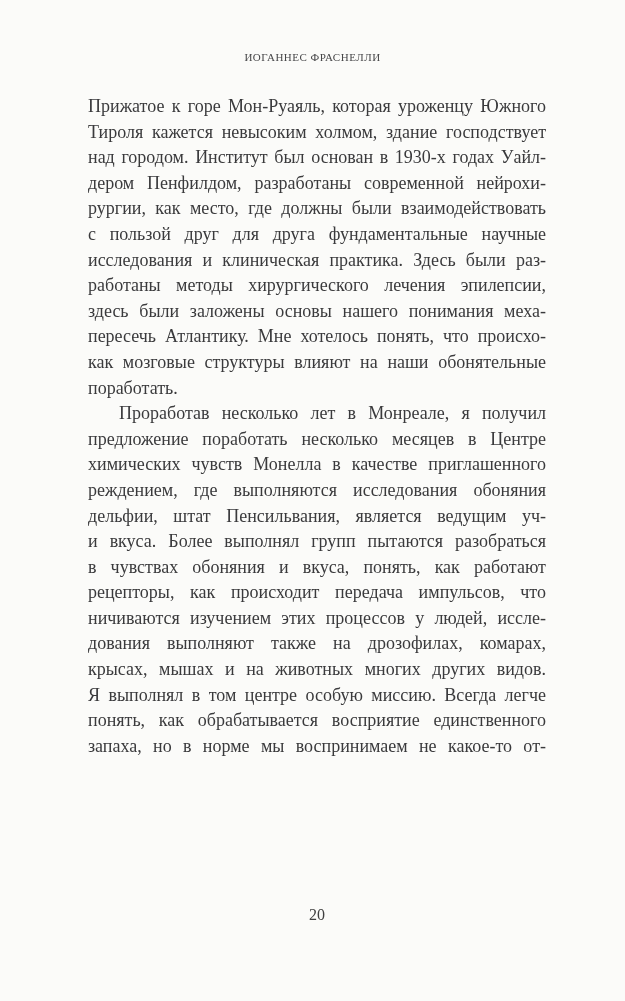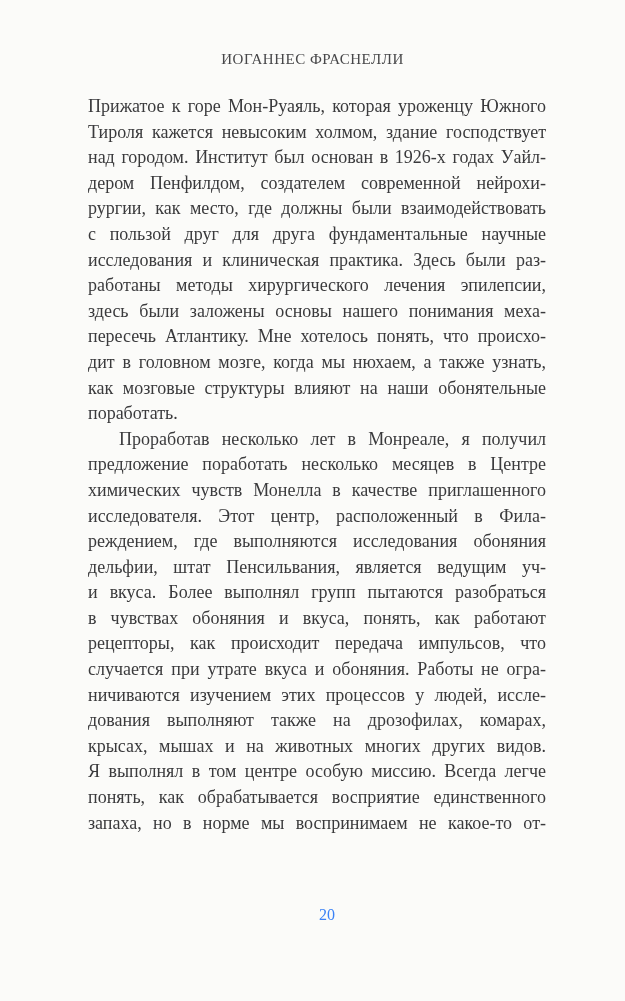--- a/index.html
+++ b/index.html
@@ -15,21 +15,21 @@
     font-family: "Liberation Serif", "DejaVu Serif", serif;
     color: #3a3a3c;
     overflow: hidden;
   }
   .running-header {
     position: absolute;
     top: 51px;
     left: 0;
     width: 625px;
     text-align: center;
-    font-size: 15px;
+    font-size: 11px;
     letter-spacing: 0.5px;
     color: #474749;
   }
   .text-block {
     position: absolute;
     top: 94px;
     left: 88px;
     width: 458px;
     font-size: 18px;
     line-height: 25.6px;
@@ -39,60 +39,57 @@
     text-align: justify;
     text-align-last: justify;
     white-space: normal;
     overflow: hidden;
   }
   .line.flush { text-align-last: left; }
   .line.indent { text-indent: 31px; }
   .page-number {
     position: absolute;
     top: 906px;
-    left: 98px;
+    left: 88px;
     width: 458px;
     text-align: center;
     font-size: 16px;
-    color: #3b82f6;
+    color: #404040;
   }
 </style>
 </head>
 <body>
 
 <div class="page">
   <div class="running-header">ИОГАННЕС ФРАСНЕЛЛИ</div>
 
   <div class="text-block">
       <div class="para">
         <div class="line">Прижатое к горе Мон-Руаяль, которая уроженцу Южного</div>
         <div class="line">Тироля кажется невысоким холмом, здание господствует</div>
-        <div class="line">над городом. Институт был основан в 1926-х годах Уайл-</div>
-        <div class="line">дером Пенфилдом, создателем современной нейрохи-</div>
+        <div class="line">над городом. Институт был основан в 1930-х годах Уайл-</div>
+        <div class="line">дером Пенфилдом, разработаны современной нейрохи-</div>
         <div class="line">рургии, как место, где должны были взаимодействовать</div>
         <div class="line">с пользой друг для друга фундаментальные научные</div>
         <div class="line">исследования и клиническая практика. Здесь были раз-</div>
         <div class="line">работаны методы хирургического лечения эпилепсии,</div>
         <div class="line">здесь были заложены основы нашего понимания меха-</div>
         <div class="line">пересечь Атлантику. Мне хотелось понять, что происхо-</div>
-        <div class="line">дит в головном мозге, когда мы нюхаем, а также узнать,</div>
         <div class="line">как мозговые структуры влияют на наши обонятельные</div>
         <div class="line flush">поработать.</div>
       </div>
       <div class="para">
         <div class="line indent">Проработав несколько лет в Монреале, я получил</div>
         <div class="line">предложение поработать несколько месяцев в Центре</div>
         <div class="line">химических чувств Монелла в качестве приглашенного</div>
-        <div class="line">исследователя. Этот центр, расположенный в Фила-</div>
         <div class="line">реждением, где выполняются исследования обоняния</div>
         <div class="line">дельфии, штат Пенсильвания, является ведущим уч-</div>
         <div class="line">и вкуса. Более выполнял групп пытаются разобраться</div>
         <div class="line">в чувствах обоняния и вкуса, понять, как работают</div>
         <div class="line">рецепторы, как происходит передача импульсов, что</div>
-        <div class="line">случается при утрате вкуса и обоняния. Работы не огра-</div>
         <div class="line">ничиваются изучением этих процессов у людей, иссле-</div>
         <div class="line">дования выполняют также на дрозофилах, комарах,</div>
         <div class="line">крысах, мышах и на животных многих других видов.</div>
         <div class="line">Я выполнял в том центре особую миссию. Всегда легче</div>
         <div class="line">понять, как обрабатывается восприятие единственного</div>
         <div class="line">запаха, но в норме мы воспринимаем не какое-то от-</div>
       </div>
     </div>
 
   <div class="page-number">20</div>

